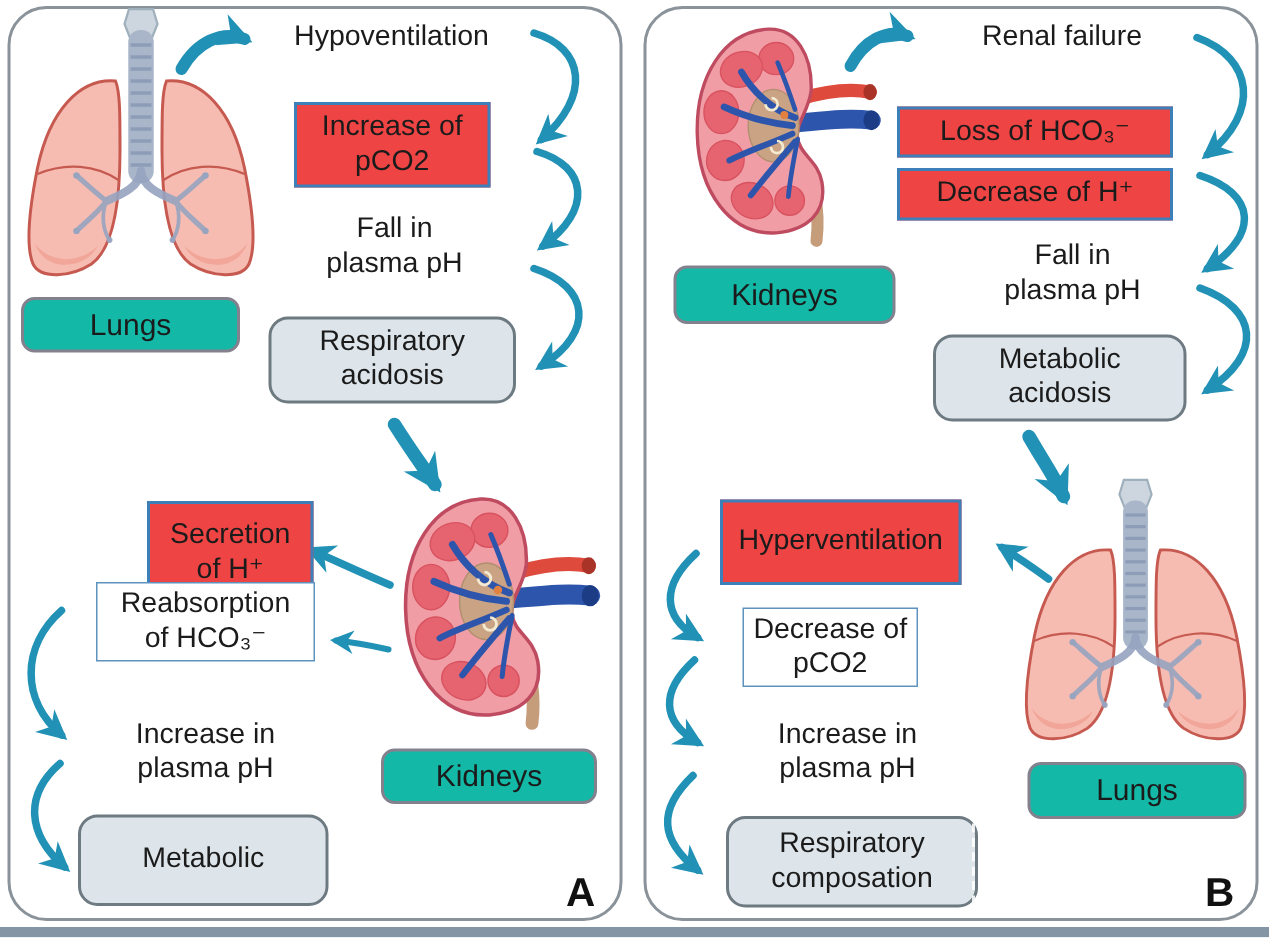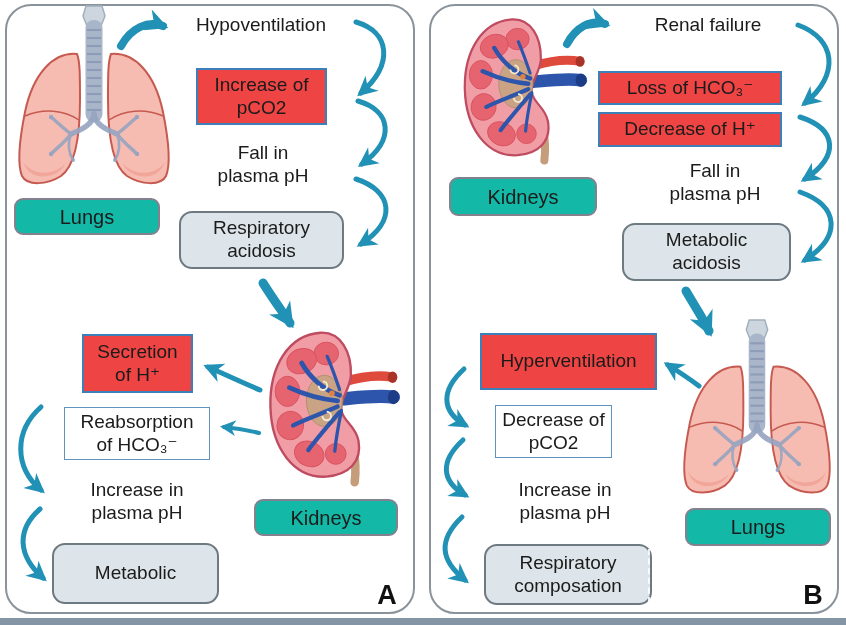--- a/index.html
+++ b/index.html
@@ -172,26 +172,26 @@
     <span>plasma pH</span>
   </div>
 
   <div class="node box-result" style="left:179px;top:211px;width:165px;height:58px">
     <span>Respiratory</span>
     <span>acidosis</span>
   </div>
 
   <div class="node box-organ" style="left:14px;top:198px;width:146px;height:37px">Lungs</div>
 
-  <div class="node box-blue" style="left:82px;top:334px;width:111px;height:59px">
+  <div class="node box-blue" style="left:98px;top:334px;width:111px;height:69px">
     <span>Secretion</span>
     <span>of H⁺</span>
   </div>
 
-  <div class="node box-blue-thin" style="left:64px;top:407px;width:146px;height:53px">
+  <div class="node box-blue-thin" style="left:64px;top:388px;width:146px;height:53px">
     <span>Reabsorption</span>
     <span>of HCO₃⁻</span>
   </div>
 
   <div class="node" style="left:76px;top:477px;width:122px;height:50px">
     <span>Increase in</span>
     <span>plasma pH</span>
   </div>
 
   <div class="node box-result" style="left:52px;top:543px;width:167px;height:61px">
@@ -213,21 +213,21 @@
     <span>plasma pH</span>
   </div>
 
   <div class="node box-result" style="left:622px;top:223px;width:169px;height:58px">
     <span>Metabolic</span>
     <span>acidosis</span>
   </div>
 
   <div class="node box-organ" style="left:449px;top:177px;width:148px;height:39px">Kidneys</div>
 
-  <div class="node box-blue" style="left:480px;top:333px;width:177px;height:57px">Hyperventilation</div>
+  <div class="node box-blue" style="left:480px;top:333px;width:161px;height:57px">Hyperventilation</div>
 
   <div class="node box-blue-thin" style="left:495px;top:405px;width:117px;height:53px">
     <span>Decrease of</span>
     <span>pCO2</span>
   </div>
 
   <div class="node" style="left:503px;top:477px;width:124px;height:50px">
     <span>Increase in</span>
     <span>plasma pH</span>
   </div>

